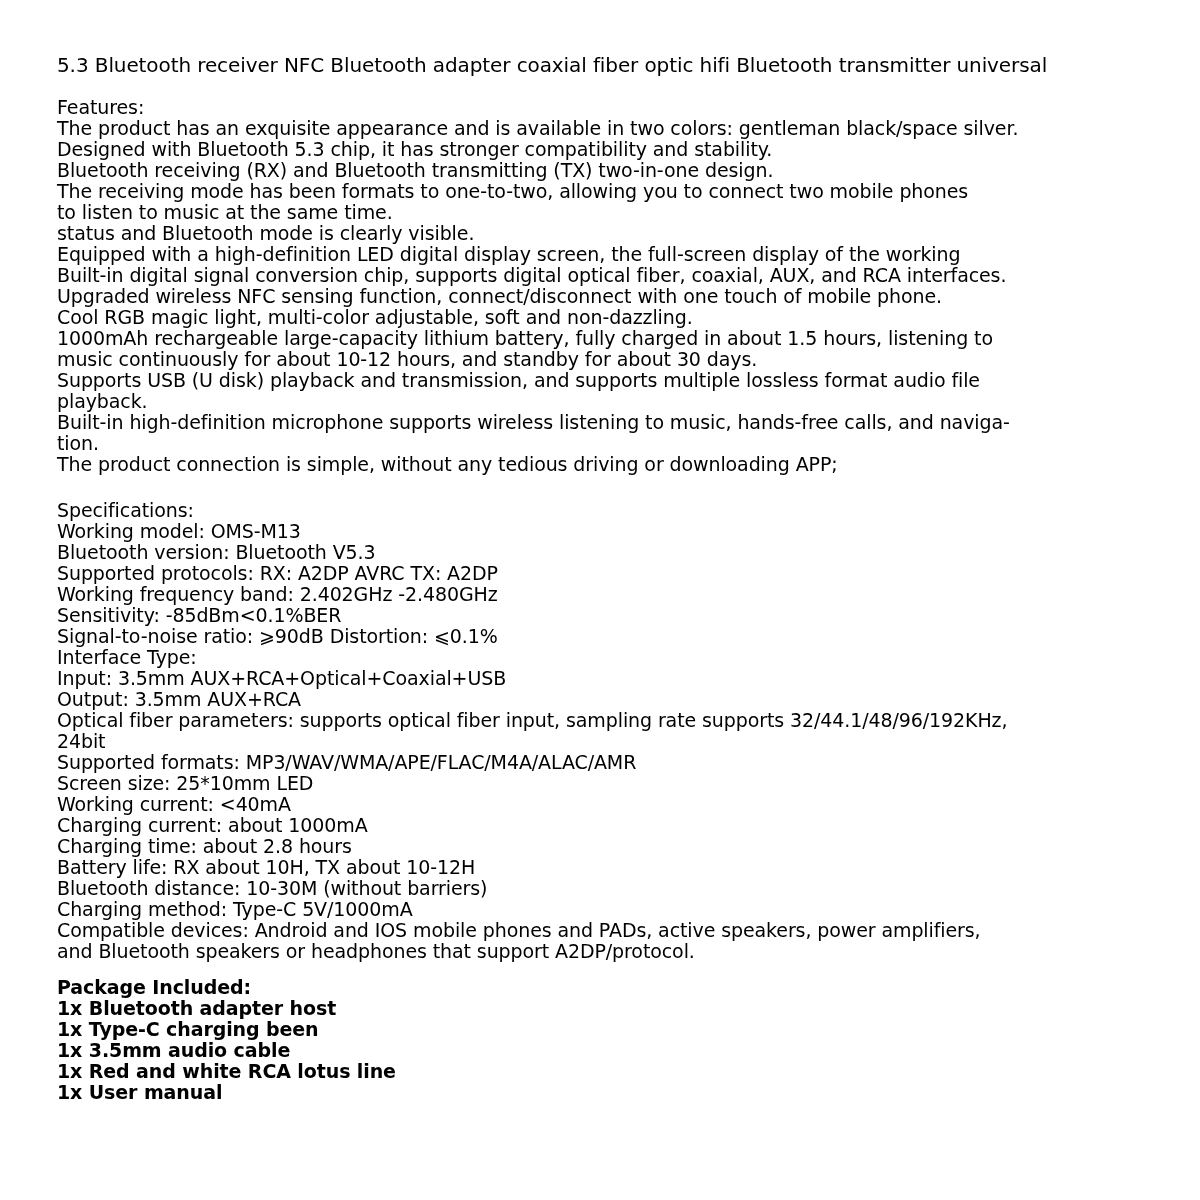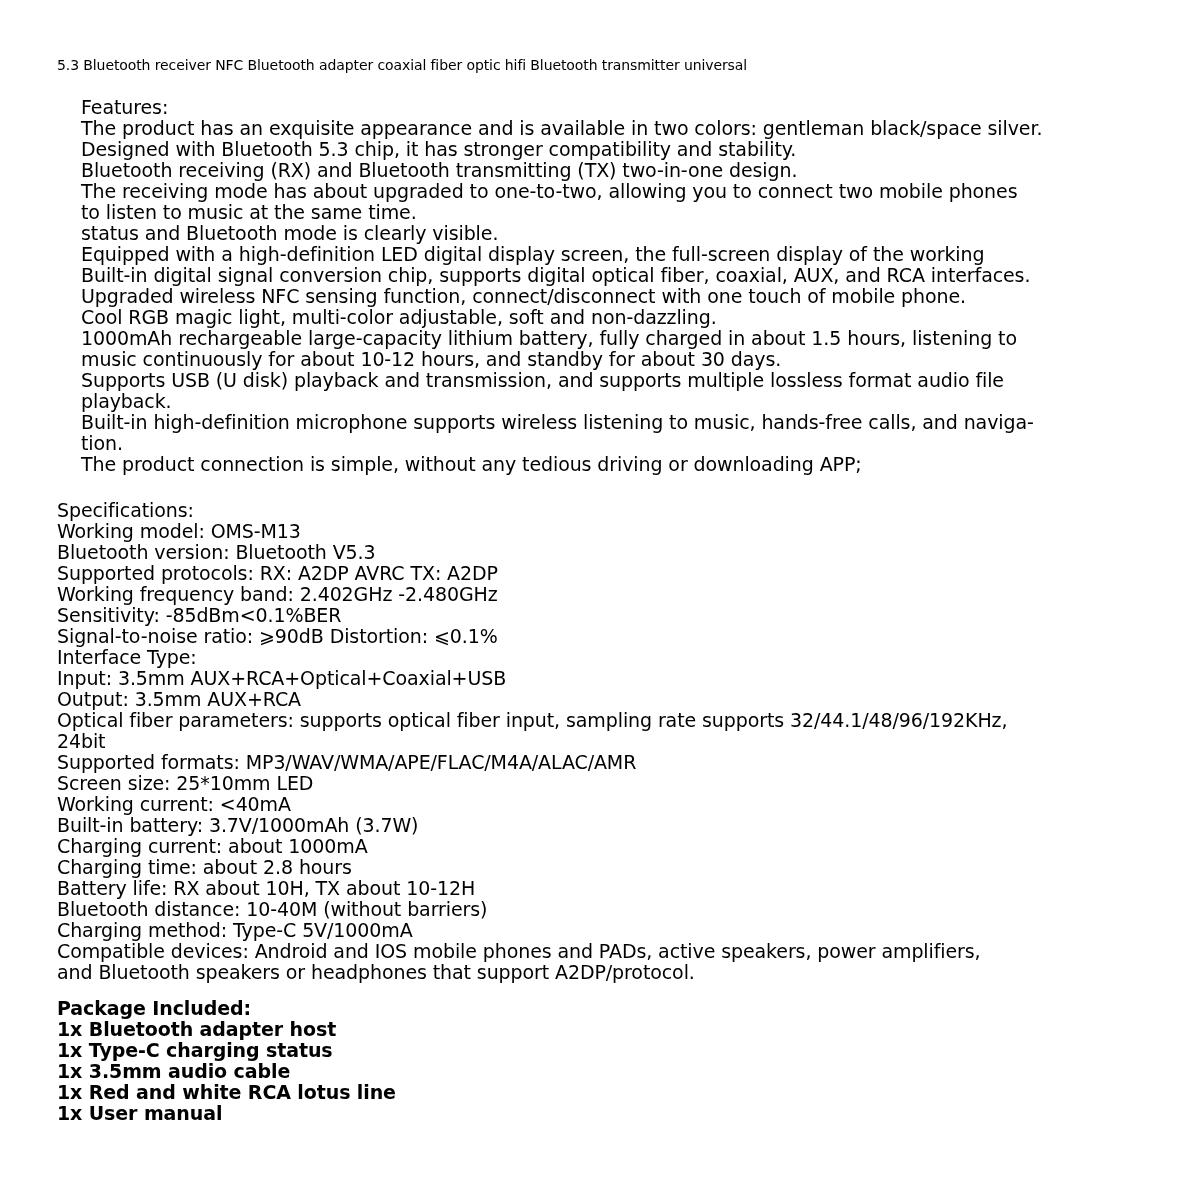--- a/index.html
+++ b/index.html
@@ -21,43 +21,43 @@
     position: absolute;
     top: 55px;
     left: 57px;
     right: 20px;
   }
   .line {
     white-space: nowrap;
     letter-spacing: -0.1px;
   }
   h1.line {
-    font-size: 14px;
+    font-size: 20px;
     font-weight: normal;
     margin: 0;
     padding: 0;
   }
-  .section-features { margin-top: 21px; margin-left: 24px; }
+  .section-features { margin-top: 21px; }
   .section-specifications { margin-top: 25px; }
   .section-package { margin-top: 15px; font-weight: bold; }
 </style>
 </head>
 <body style="background: rgb(255, 255, 255); color: rgb(0, 0, 0);">
 
 <div class="page">
 
   <h1 class="line">5.3 Bluetooth receiver NFC Bluetooth adapter coaxial fiber optic hifi Bluetooth transmitter universal</h1>
 
   <section class="section-features">
     <div class="line">Features:</div>
     <div>
         <div class="line">The product has an exquisite appearance and is available in two colors: gentleman black/space silver.</div>
         <div class="line">Designed with Bluetooth 5.3 chip, it has stronger compatibility and stability.</div>
         <div class="line">Bluetooth receiving (RX) and Bluetooth transmitting (TX) two-in-one design.</div>
-        <div class="line">The receiving mode has about upgraded to one-to-two, allowing you to connect two mobile phones</div>
+        <div class="line">The receiving mode has been formats to one-to-two, allowing you to connect two mobile phones</div>
         <div class="line">to listen to music at the same time.</div>
         <div class="line">status and Bluetooth mode is clearly visible.</div>
         <div class="line">Equipped with a high-definition LED digital display screen, the full-screen display of the working</div>
         <div class="line">Built-in digital signal conversion chip, supports digital optical fiber, coaxial, AUX, and RCA interfaces.</div>
         <div class="line">Upgraded wireless NFC sensing function, connect/disconnect with one touch of mobile phone.</div>
         <div class="line">Cool RGB magic light, multi-color adjustable, soft and non-dazzling.</div>
         <div class="line">1000mAh rechargeable large-capacity lithium battery, fully charged in about 1.5 hours, listening to</div>
         <div class="line">music continuously for about 10-12 hours, and standby for about 30 days.</div>
         <div class="line">Supports USB (U disk) playback and transmission, and supports multiple lossless format audio file</div>
         <div class="line">playback.</div>
@@ -77,35 +77,34 @@
         <div class="line">Sensitivity: -85dBm&lt;0.1%BER</div>
         <div class="line">Signal-to-noise ratio: ⩾90dB Distortion: ⩽0.1%</div>
         <div class="line">Interface Type:</div>
         <div class="line">Input: 3.5mm AUX+RCA+Optical+Coaxial+USB</div>
         <div class="line">Output: 3.5mm AUX+RCA</div>
         <div class="line">Optical fiber parameters: supports optical fiber input, sampling rate supports 32/44.1/48/96/192KHz,</div>
         <div class="line">24bit</div>
         <div class="line">Supported formats: MP3/WAV/WMA/APE/FLAC/M4A/ALAC/AMR</div>
         <div class="line">Screen size: 25*10mm LED</div>
         <div class="line">Working current: &lt;40mA</div>
-        <div class="line">Built-in battery: 3.7V/1000mAh (3.7W)</div>
         <div class="line">Charging current: about 1000mA</div>
         <div class="line">Charging time: about 2.8 hours</div>
         <div class="line">Battery life: RX about 10H, TX about 10-12H</div>
-        <div class="line">Bluetooth distance: 10-40M (without barriers)</div>
+        <div class="line">Bluetooth distance: 10-30M (without barriers)</div>
         <div class="line">Charging method: Type-C 5V/1000mA</div>
         <div class="line">Compatible devices: Android and IOS mobile phones and PADs, active speakers, power amplifiers,</div>
         <div class="line">and Bluetooth speakers or headphones that support A2DP/protocol.</div>
       </div>
   </section>
 
   <section class="section-package">
     <div class="line">Package Included:</div>
     <div>
         <div class="line">1x Bluetooth adapter host</div>
-        <div class="line">1x Type-C charging status</div>
+        <div class="line">1x Type-C charging been</div>
         <div class="line">1x 3.5mm audio cable</div>
         <div class="line">1x Red and white RCA lotus line</div>
         <div class="line">1x User manual</div>
       </div>
   </section>
 
 </div>
 
 </body></html>

